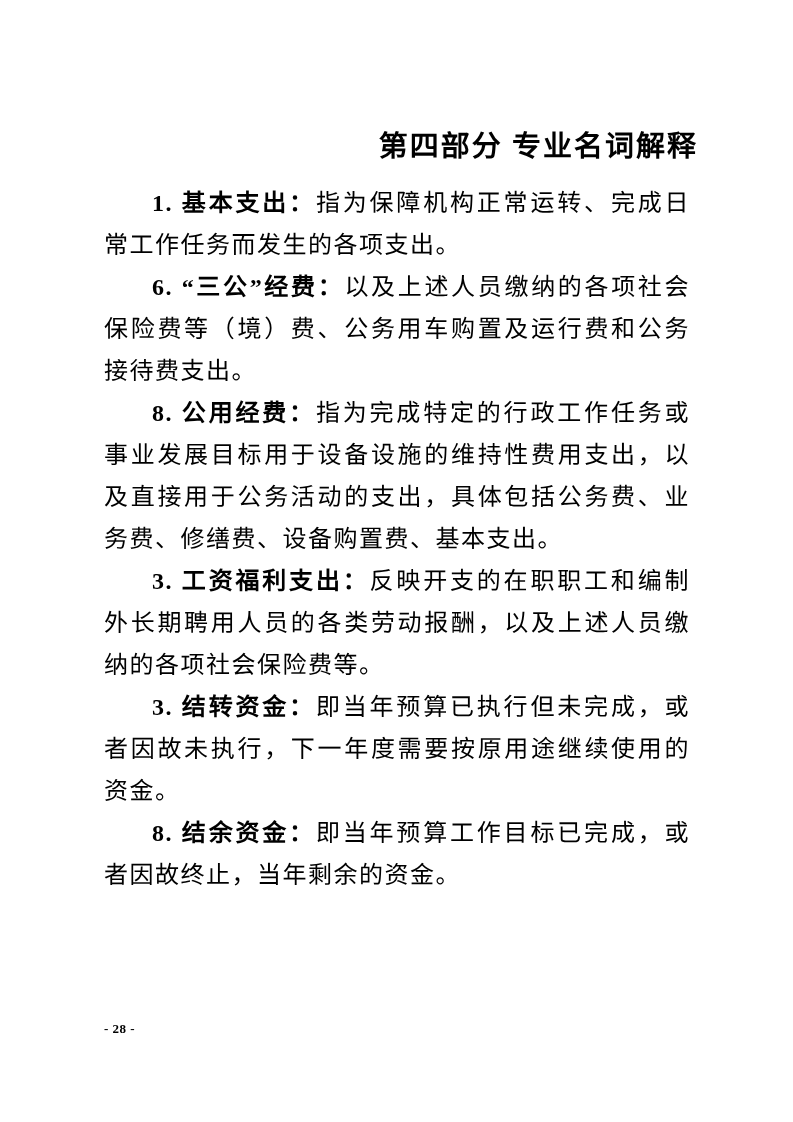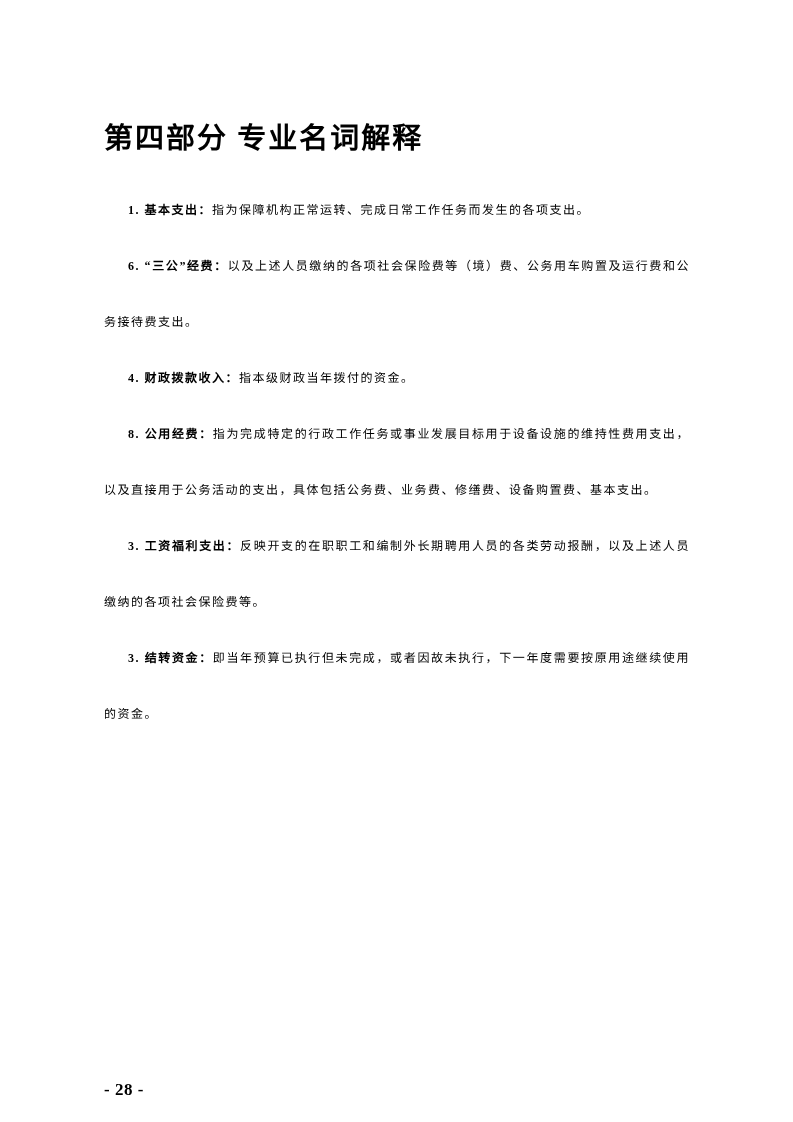--- a/index.html
+++ b/index.html
@@ -15,74 +15,74 @@
     color: #000000;
     font-family: "Liberation Serif", "DejaVu Serif", serif;
     overflow: hidden;
     box-sizing: border-box;
   }
   .doc-title {
     position: absolute;
     top: 118px;
     left: 104px;
     width: 586px;
-    text-align: left;
+    text-align: right;
     font-size: 29px;
     font-weight: bold;
     letter-spacing: 2px;
-    margin: 0;
+    margin: 8px;
     line-height: 40px;
   }
   .doc-body {
     position: absolute;
     top: 182px;
     left: 104px;
     width: 586px;
   }
   .para {
     margin: 0;
-    font-size: 12px;
-    line-height: 56px;
+    font-size: 24px;
+    line-height: 42px;
     letter-spacing: 1.5px;
     text-align: justify;
     text-indent: 2em;
   }
   .term {
     font-weight: bold;
   }
   .page-number {
     position: absolute;
     left: 104px;
-    top: 1080px;
-    font-size: 17px;
+    top: 1021px;
+    font-size: 13px;
     font-weight: bold;
     letter-spacing: 0.5px;
     font-family: "Liberation Serif", "DejaVu Serif", serif;
   }
 </style>
 </head>
 <body>
 
 <div class="page">
 
   <h1 class="doc-title">第四部分 专业名词解释</h1>
 
   <div class="doc-body">
 
     <p class="para"><span class="term">1. 基本支出：</span><span>指为保障机构正常运转、完成日常工作任务而发生的各项支出。</span></p>
 
 
     <p class="para"><span class="term">6. “三公”经费：</span><span>以及上述人员缴纳的各项社会保险费等（境）费、公务用车购置及运行费和公务接待费支出。</span></p>
 
-    <p class="para"><span class="term">4. 财政拨款收入：</span><span>指本级财政当年拨付的资金。</span></p>
 
     <p class="para"><span class="term">8. 公用经费：</span><span>指为完成特定的行政工作任务或事业发展目标用于设备设施的维持性费用支出，以及直接用于公务活动的支出，具体包括公务费、业务费、修缮费、设备购置费、基本支出。</span></p>
 
     <p class="para"><span class="term">3. 工资福利支出：</span><span>反映开支的在职职工和编制外长期聘用人员的各类劳动报酬，以及上述人员缴纳的各项社会保险费等。</span></p>
 
     <p class="para"><span class="term">3. 结转资金：</span><span>即当年预算已执行但未完成，或者因故未执行，下一年度需要按原用途继续使用的资金。</span></p>
 
+    <p class="para"><span class="term">8. 结余资金：</span><span>即当年预算工作目标已完成，或者因故终止，当年剩余的资金。</span></p>
 
   </div>
 
   <div class="page-number">- 28 -</div>
 
 </div>
 
 </body></html>

